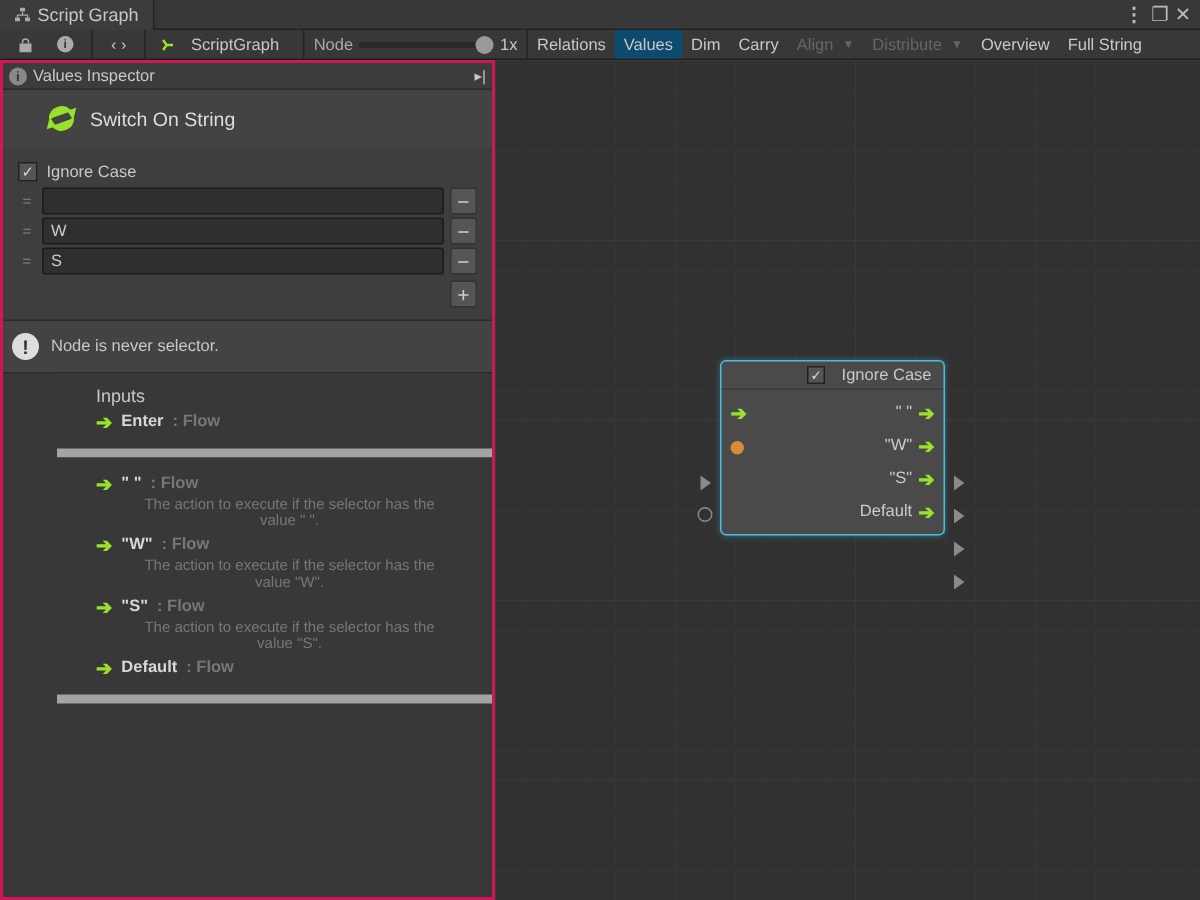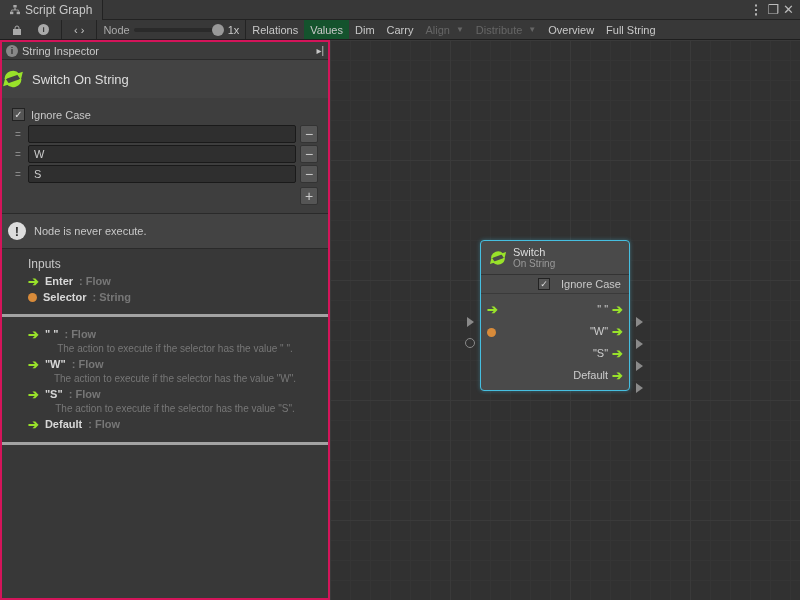--- a/index.html
+++ b/index.html
@@ -26,40 +26,40 @@
 
   
   .main { flex: 1; display: flex; min-height: 0; }
 
   
   .inspector { width: 330px; border: 2px solid #d4145a; display: flex; flex-direction: column; background: #383838; }
   .insp-header { height: 18px; background: #3c3c3c; display: flex; align-items: center; padding: 0 4px; border-bottom: 1px solid #2a2a2a; font-size: 11px; }
   .insp-header .info-ico { width: 12px; height: 12px; background: #888; border-radius: 50%; color: #333; font-weight: bold; font-size: 9px; display: inline-flex; align-items: center; justify-content: center; margin-right: 4px; }
   .insp-header .collapse { margin-left: auto; font-size: 10px; }
 
-  .node-title { display: flex; align-items: center; gap: 8px; padding: 8px 0; background: #434343; }
+  .node-title { display: flex; align-items: center; gap: 8px; padding: 8px 28px; background: #434343; }
   .switch-ico { width: 22px; height: 22px; }
   .node-title span { font-size: 13px; color: #ddd; }
 
   .section { padding: 8px 10px; background: #3e3e3e; border-bottom: 1px solid #2a2a2a; font-size: 11px; }
   .row { display: flex; align-items: center; margin: 2px 0; }
   .chk { width: 13px; height: 13px; background: #555; border: 1px solid #222; display: inline-flex; align-items: center; justify-content: center; margin-right: 6px; font-size: 10px; color: #ddd; }
   .opts { display: flex; }
   .opts-label { width: 120px; }
   .opts-list { flex: 1; }
   .opt-row { display: flex; align-items: center; margin: 2px 0; gap: 4px; }
   .drag { width: 12px; color: #888; font-size: 10px; text-align: center; }
   .txt-input { flex: 1; height: 18px; background: #2f2f2f; border: 1px solid #1a1a1a; color: #ccc; padding: 0 5px; font-size: 11px; border-radius: 2px; }
   .sq-btn { width: 18px; height: 18px; background: #555; border: 1px solid #333; color: #ccc; display: flex; align-items: center; justify-content: center; cursor: pointer; border-radius: 2px; font-size: 14px; line-height: 1; }
   .opt-footer { display: flex; justify-content: flex-end; margin-top: 4px; padding-right: 0; }
 
   .warn-section { display: flex; align-items: center; gap: 8px; padding: 8px 6px; background: #434343; border-bottom: 1px solid #2a2a2a; font-size: 11px; }
   .warn-ico { width: 18px; height: 18px; background: #ddd; border-radius: 50%; color: #333; font-weight: bold; display: flex; align-items: center; justify-content: center; font-size: 13px; }
 
-  .io-section { padding: 8px 26px; background: #383838; border-bottom: 3px solid #a3a3a3; }
+  .io-section { padding: 8px 26px; background: #383838; border-bottom: 6px solid #a3a3a3; margin-left: 36px; }
   .io-title { font-size: 12px; color: #c8c8c8; margin-bottom: 4px; }
   .io-row { display: flex; align-items: flex-start; gap: 6px; margin: 3px 0; font-size: 11px; }
   .io-name { color: #d8d8d8; font-weight: 600; }
   .io-type { color: #777; font-weight: bold; }
   .io-desc { font-size: 10px; color: #777; margin-left: 20px; margin-top: -1px; margin-bottom: 4px; text-align: center; }
   .arrow-g { color: #99e22a; font-size: 13px; font-weight: bold; line-height: 1; }
   .dot-o { width: 9px; height: 9px; background: #d88b3a; border-radius: 50%; margin-top: 2px; }
   .placeholder{flex:1;}
 
   
@@ -123,49 +123,55 @@
         </span>
       <span class="tb-btn">
           <span style="width:11px;height:11px;border-radius:50%;background:#aaa;color:#333;font-size:8px;font-weight:bold;display:inline-flex;align-items:center;justify-content:center">i</span>
         </span>
     </div>
     <div class="tb-seg">
       <span class="tb-btn">
           <span>‹ ›</span>
         </span>
     </div>
+    <div class="tb-seg" style="padding:0 10px">
+      <svg width="10" height="10" viewBox="0 0 12 12">
+          <path d="M2 2 L5 6 L2 10 M5 6 L10 6" stroke="#99e22a" stroke-width="2" fill="none"></path>
+        </svg>
+      <span class="tb-btn">ScriptGraph</span>
+    </div>
     <div class="tb-seg" style="flex:0 0 auto">
       <span class="tb-label">Node</span>
       <div class="zoom-slider">
           <div class="zoom-thumb"></div>
         </div>
       <span>1x</span>
     </div>
     <span class="tb-btn">Relations</span>
-    <span class="tb-btn" style="background:#14532d">Values</span>
+    <span class="tb-btn" style="background:#0c4a6e">Values</span>
     <span class="tb-btn">Dim</span>
     <span class="tb-btn">Carry</span>
     <span class="tb-btn tb-disabled">
         <span>Align</span>
         <span class="caret">▼</span>
       </span>
     <span class="tb-btn tb-disabled">
         <span>Distribute</span>
         <span class="caret">▼</span>
       </span>
     <span class="tb-btn">Overview</span>
     <span class="tb-btn">Full String</span>
   </div>
 
   <div class="main">
 
     <div class="inspector">
       <div class="insp-header">
         <span class="info-ico">i</span>
-        <span>String Inspector</span>
+        <span>Values Inspector</span>
         <span class="collapse">▸|</span>
       </div>
 
       <div class="node-title">
         <svg class="switch-ico" viewBox="0 0 24 24">
             <path d="M4 12 a8 8 0 0 1 14 -5 M18 7 l3 -1 l-1 4 z M20 12 a8 8 0 0 1 -14 5 M6 17 l-3 1 l1 -4 z" stroke="#99e22a" stroke-width="2.5" fill="#99e22a"></path>
           </svg>
         <span>Switch On String</span>
       </div>
 
@@ -193,35 +199,30 @@
             </div>
             <div class="opt-footer">
               <span class="sq-btn">+</span>
             </div>
           </div>
         </div>
       </div>
 
       <div class="warn-section">
         <span class="warn-ico">!</span>
-        <span>Node is never execute.</span>
+        <span>Node is never selector.</span>
       </div>
 
       <div class="io-section">
         <div class="io-title">Inputs</div>
         <div class="io-row">
           <span class="arrow-g">➔</span>
           <span class="io-name">Enter</span>
           <span class="io-type">: Flow</span>
         </div>
-        <div class="io-row">
-          <span class="dot-o"></span>
-          <span class="io-name">Selector</span>
-          <span class="io-type">: String</span>
-        </div>
       </div>
 
       <div class="io-section">
         <div class="io-row">
             <span class="arrow-g">➔</span>
             <span class="io-name">" "</span>
             <span class="io-type">: Flow</span>
           </div>
         <div class="io-desc">The action to execute if the selector has the value " ".</div>
         <div class="io-row">
@@ -240,29 +241,20 @@
             <span class="arrow-g">➔</span>
             <span class="io-name">Default</span>
             <span class="io-type">: Flow</span>
           </div>
       </div>
       <div class="placeholder"></div>
     </div>
 
     <div class="canvas">
       <div class="node">
-        <div class="node-head">
-          <svg class="sm-ico" viewBox="0 0 24 24">
-              <path d="M4 12 a8 8 0 0 1 14 -5 M18 7 l3 -1 l-1 4 z M20 12 a8 8 0 0 1 -14 5 M6 17 l-3 1 l1 -4 z" stroke="#99e22a" stroke-width="2.5" fill="#99e22a"></path>
-            </svg>
-          <div class="node-head-txt">
-            <div class="t1">Switch</div>
-            <div class="t2">On String</div>
-          </div>
-        </div>
         <div class="node-ignore">
           <span class="chk" style="width:12px;height:12px;font-size:9px">✓</span>
           <span>Ignore Case</span>
         </div>
         <div class="node-body">
           <div class="port-row">
             <div class="port-left">
                 <span class="arrow-g">➔</span>
               </div>
             <div class="port-right">

